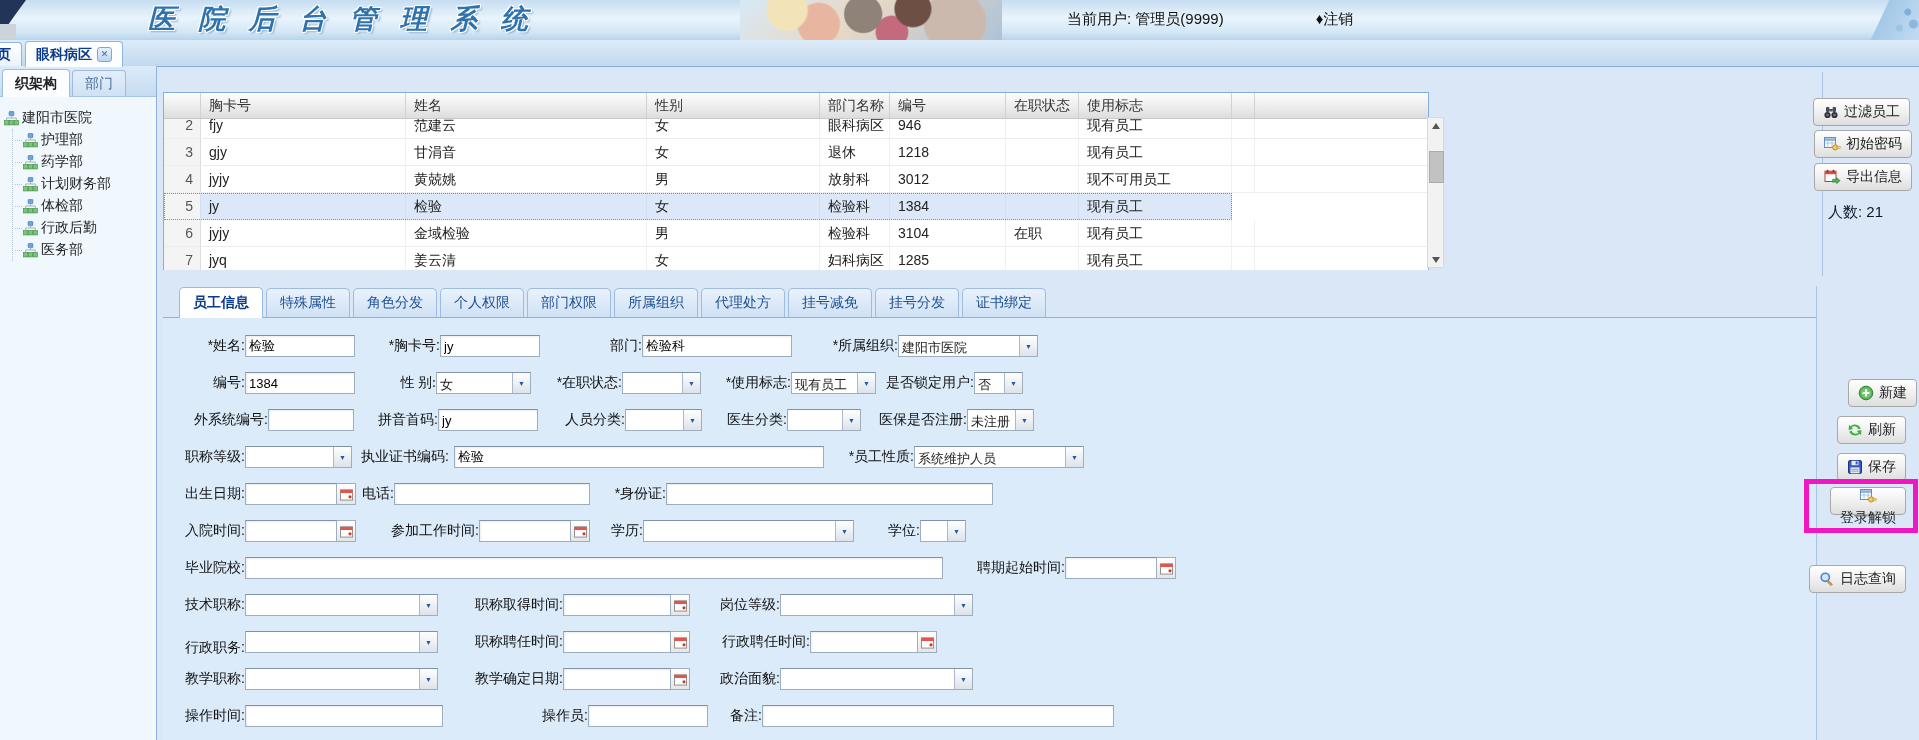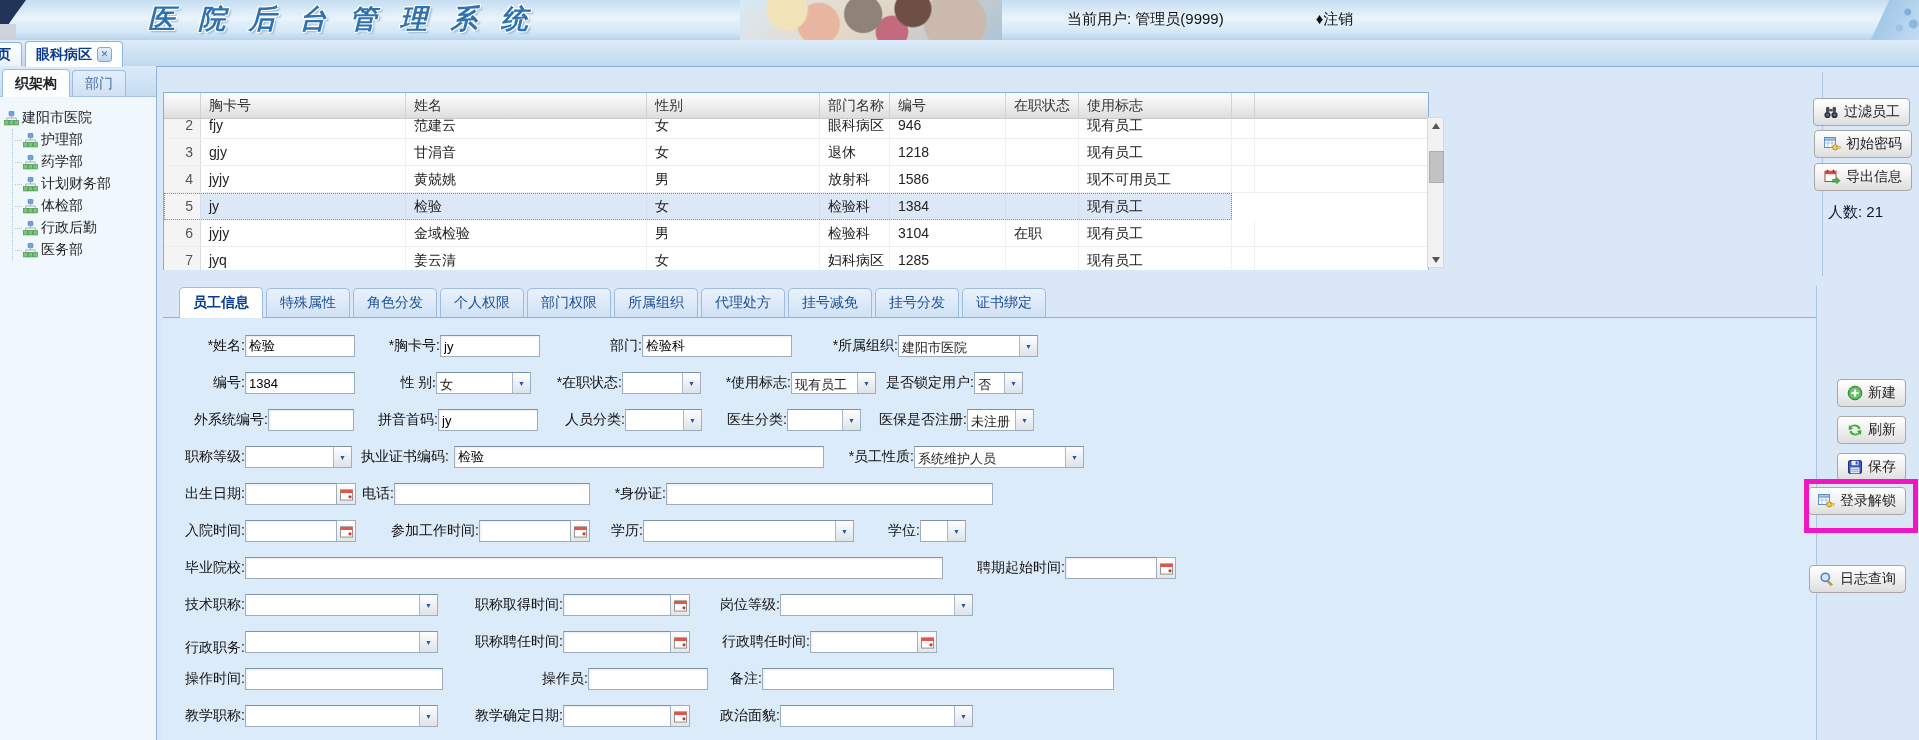--- a/index.html
+++ b/index.html
@@ -272,21 +272,21 @@
             <div class="gc c6"></div>
             <div class="gc c7">现有员工</div>
             <div class="gc c8"></div>
         </div>
         <div class="grow">
           <div class="gc c0 num">4</div>
             <div class="gc c1">jyjy</div>
             <div class="gc c2">黄兢姚</div>
             <div class="gc c3">男</div>
             <div class="gc c4">放射科</div>
-            <div class="gc c5">1586</div>
+            <div class="gc c5">3012</div>
             <div class="gc c6"></div>
             <div class="gc c7">现不可用员工</div>
             <div class="gc c8"></div>
         </div>
         <div class="grow selected">
           <div class="gc c0 num">5</div>
             <div class="gc c1">jy</div>
             <div class="gc c2">检验</div>
             <div class="gc c3">女</div>
             <div class="gc c4">检验科</div>
@@ -602,29 +602,20 @@
             <svg width="13" height="13" viewBox="0 0 14 13">
               <rect x="0.5" y="1.5" width="13" height="11" fill="#fff" stroke="#8a8a8a"></rect>
               <rect x="0.5" y="1.5" width="13" height="3.4" fill="#e0564c"></rect>
               <circle cx="10.8" cy="9" r="1.7" fill="#cc3a2e"></circle>
             </svg>
           </span>
         </span>
     </div>
 
     <div class="frow">
-      <span class="flb" style="width:61px;">操作时间:</span>
-      <input class="ti" style="width: 198px;" value="">
-      <span class="flb" style="width:56px;margin-left:89px;">操作员:</span>
-      <input class="ti" style="width: 120px;" value="">
-      <span class="flb" style="width:40px;margin-left:14px;">备注:</span>
-      <input class="ti" style="width: 352px;" value="">
-    </div>
-
-    <div class="frow">
       <span class="flb" style="width:61px;">教学职称:</span>
       <span class="sel" style="width:193px;">
           <span class="v"></span>
           <span class="a"></span>
         </span>
       <span class="flb" style="width:110px;margin-left:15px;">教学确定日期:</span>
       <span class="dt">
           <input class="ti" style="width: 108px;" value="">
           <span class="cal">
             <svg width="13" height="13" viewBox="0 0 14 13">
@@ -634,23 +625,32 @@
             </svg>
           </span>
         </span>
       <span class="flb" style="width:76px;margin-left:14px;">政治面貌:</span>
       <span class="sel" style="width:193px;">
           <span class="v"></span>
           <span class="a"></span>
         </span>
     </div>
 
+    <div class="frow">
+      <span class="flb" style="width:61px;">操作时间:</span>
+      <input class="ti" style="width: 198px;" value="">
+      <span class="flb" style="width:56px;margin-left:89px;">操作员:</span>
+      <input class="ti" style="width: 120px;" value="">
+      <span class="flb" style="width:40px;margin-left:14px;">备注:</span>
+      <input class="ti" style="width: 352px;" value="">
+    </div>
+
   </div>
 
-  <button class="btn" style="top:379px;right:13px;justify-content:space-between;">
+  <button class="btn" style="top:379px;right:2px;justify-content:space-between;">
     <span class="icon16">
         <svg width="16" height="16" viewBox="0 0 16 16">
           <circle cx="8" cy="8" r="6.8" fill="#57b657" stroke="#2e8330"></circle>
           <circle cx="8" cy="8" r="5" fill="#6fc76f"></circle>
           <path d="M8 4.6v6.8M4.6 8h6.8" stroke="#fff" stroke-width="2"></path>
         </svg>
       </span>
     <span>新建</span>
   </button>
   <button class="btn" style="top:416px;right:13px;">
@@ -667,21 +667,21 @@
         <svg width="16" height="16" viewBox="0 0 16 16">
           <rect x="1.5" y="1.5" width="13" height="13" rx="1.5" fill="#3a57c4" stroke="#23357e"></rect>
           <rect x="4.5" y="1.8" width="7" height="4.4" fill="#e8eef8"></rect>
           <rect x="8.6" y="2.4" width="2" height="3" fill="#3a57c4"></rect>
           <rect x="3.5" y="8.4" width="9" height="6" fill="#dfe7f4"></rect>
           <path d="M4.5 10.4h7M4.5 12.2h7" stroke="#8899aa" stroke-width="0.8"></path>
         </svg>
       </span>
     <span>保存</span>
   </button>
-  <button class="btn" style="top:487px;right:13px;">
+  <button class="btn" style="top:487px;right:13px;flex-direction:column;">
     <span class="icon16">
         <svg width="17" height="16" viewBox="0 0 17 16">
           <rect x="0.5" y="1.5" width="11" height="10" fill="#fff" stroke="#5f8fc0"></rect>
           <rect x="0.5" y="1.5" width="11" height="2.6" fill="#a8c6e8" stroke="#5f8fc0"></rect>
           <path d="M0.5 7h11M4 4.2v7M8 4.2v7" stroke="#9db9d8" stroke-width="0.8"></path>
           <circle cx="11.2" cy="11.4" r="2.6" fill="#f3cf5a" stroke="#b98f2d"></circle>
           <rect x="12.8" y="10.7" width="3.4" height="1.5" fill="#f3cf5a" stroke="#b98f2d" stroke-width="0.5"></rect>
           <rect x="14.8" y="12" width="1.1" height="1.7" fill="#f3cf5a"></rect>
         </svg>
       </span>

